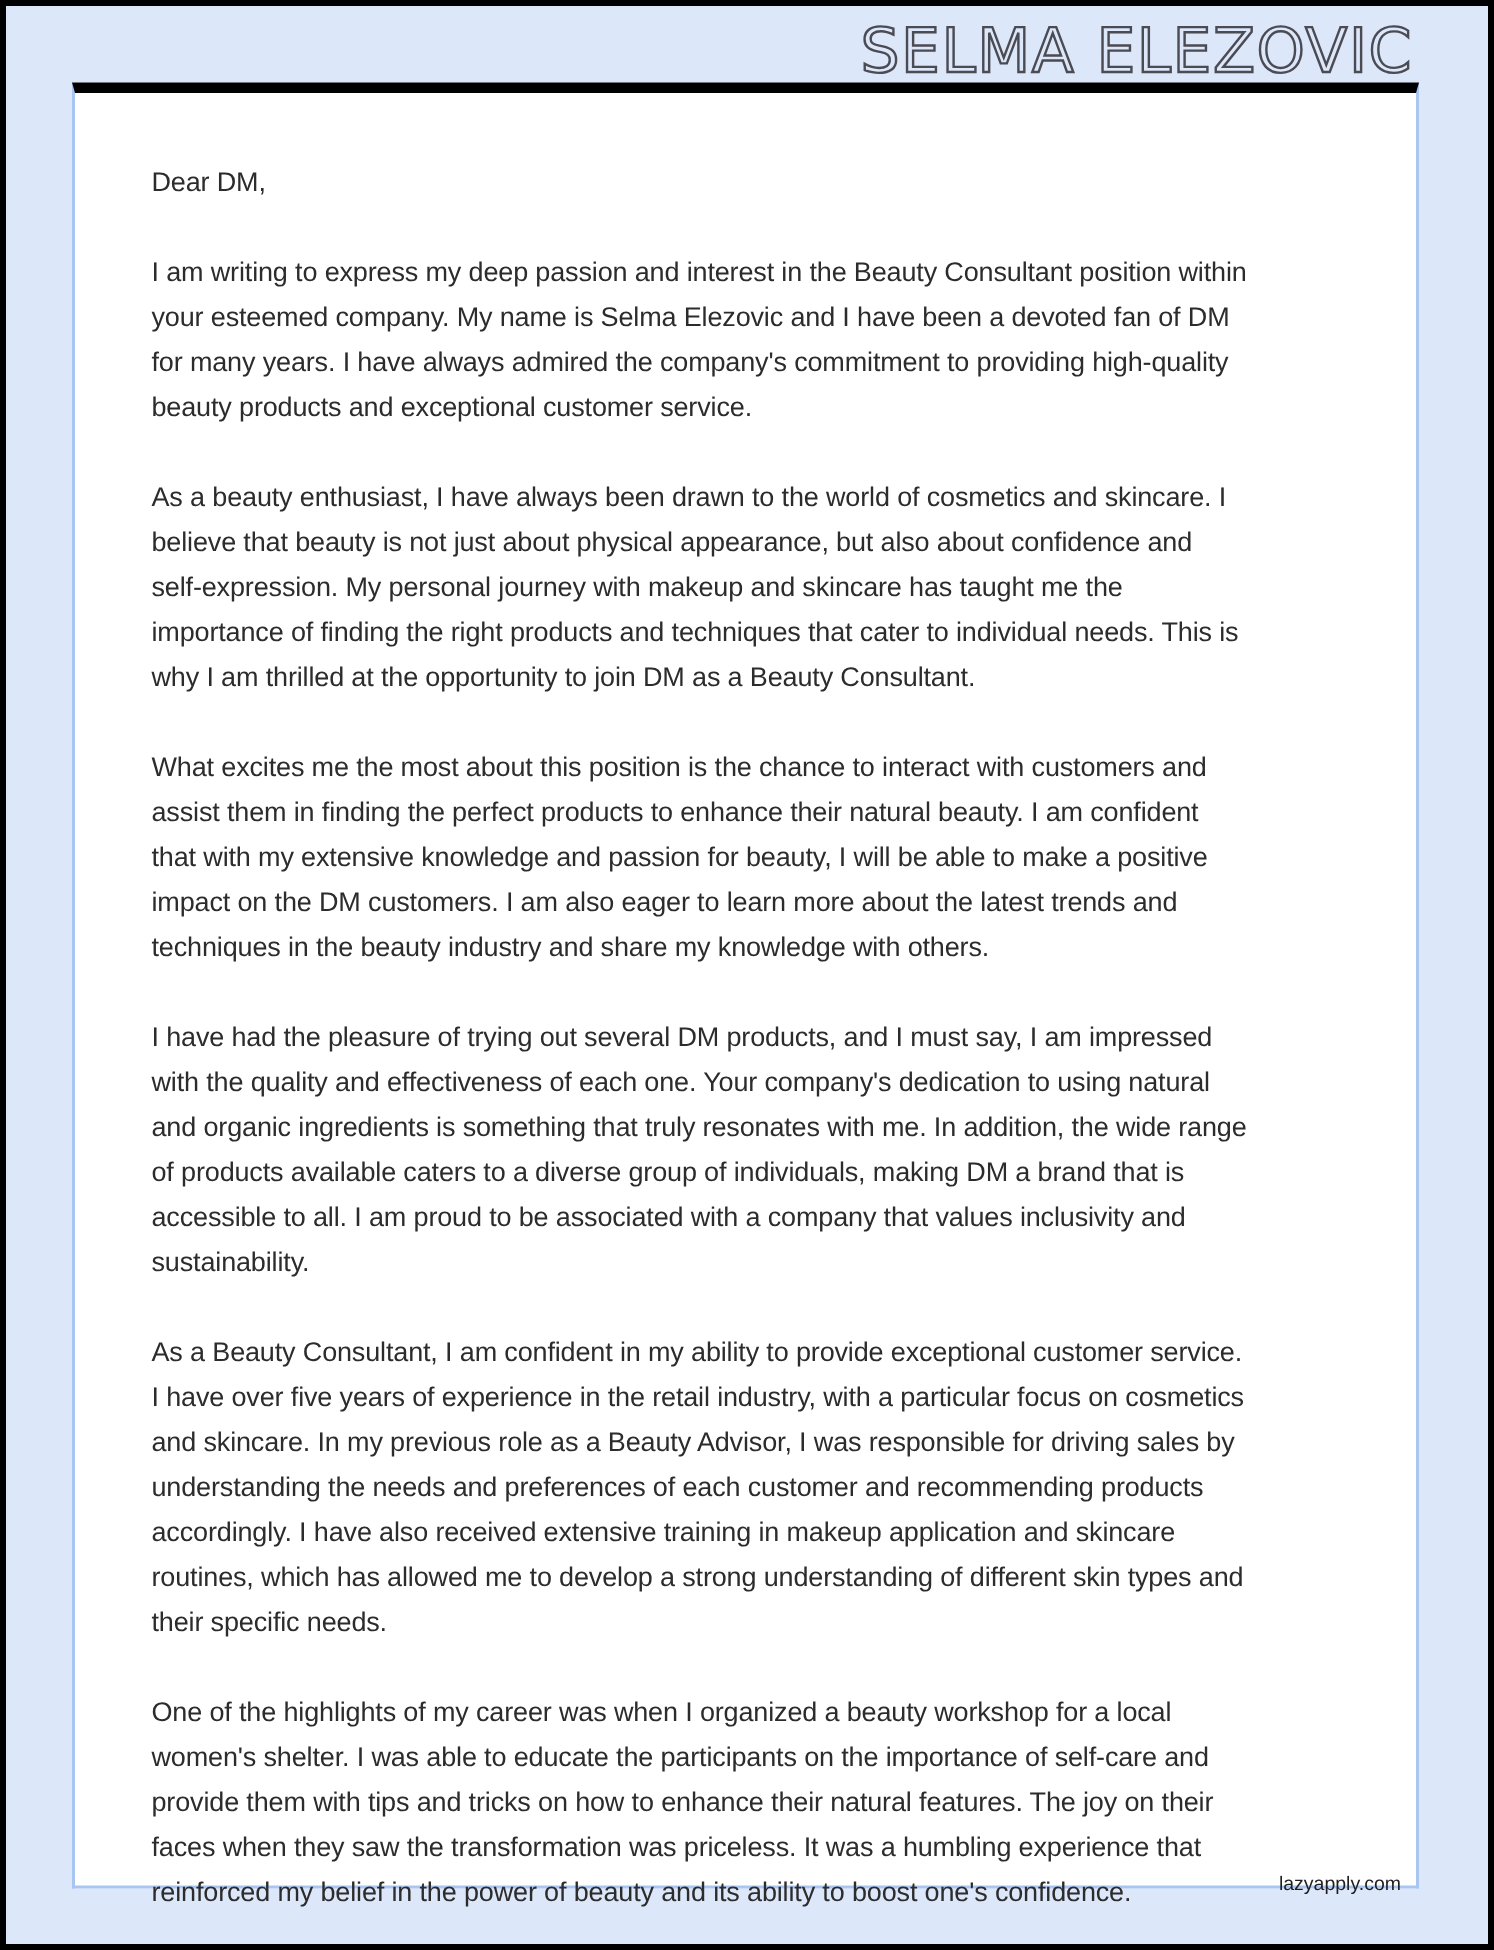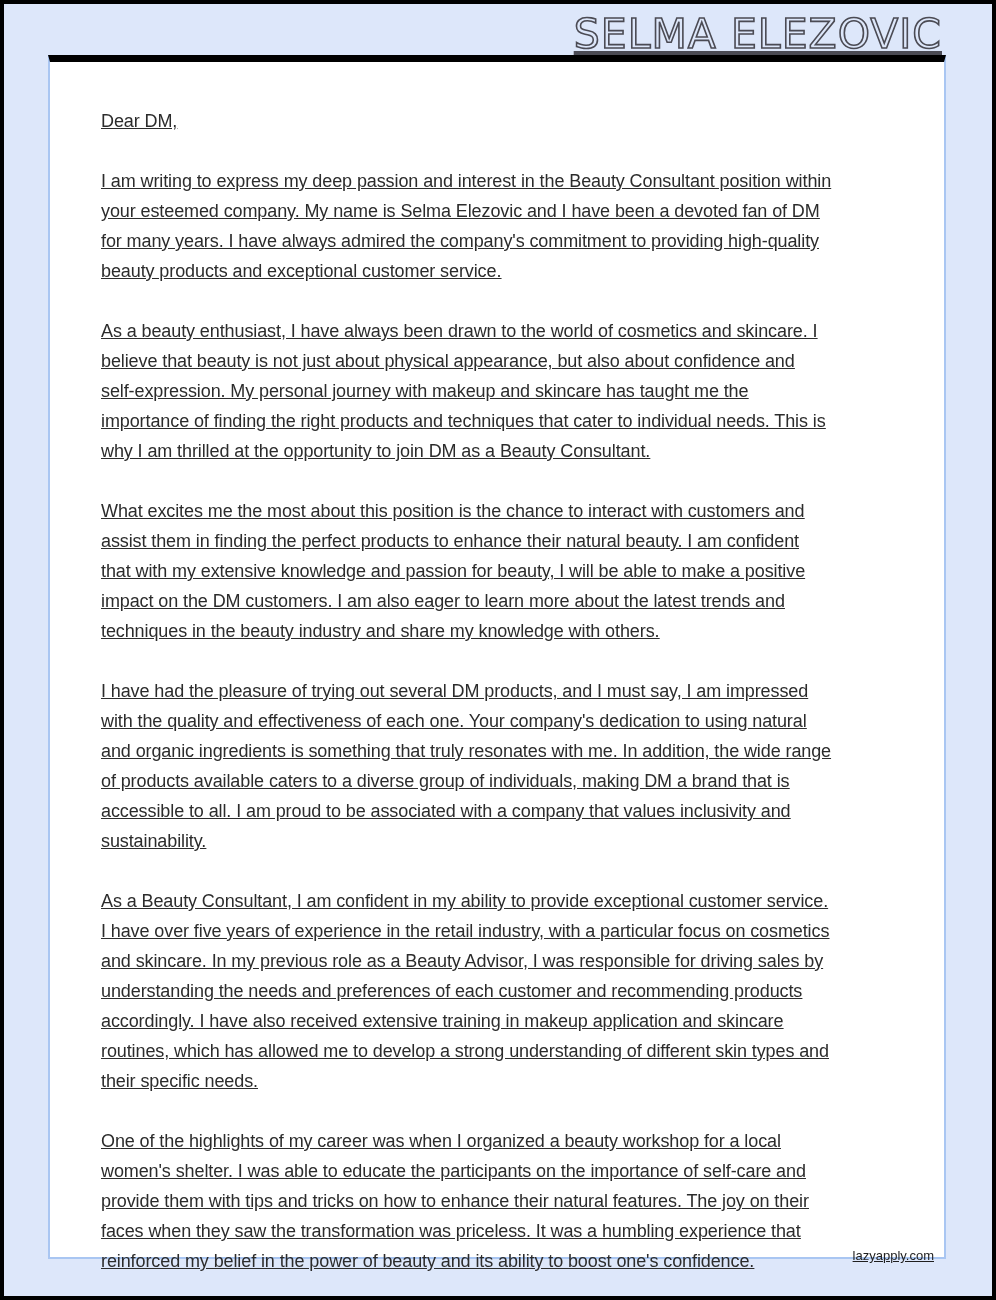--- a/index.html
+++ b/index.html
@@ -2,21 +2,21 @@
 <html style="--background: #dde7fa; --box-border: #a9c6f2; --rule: #000000; --text: #2c2c2c; --name-outline: #4b4b54;"><head>
 <meta charset="utf-8">
 <style>
   :root {
     --background: #dde7fa;
     --box-border: #a9c6f2;
     --rule: #000000;
     --text: #2c2c2c;
     --name-outline: #4b4b54;
   }
-  * { margin: 0; padding: 0; box-sizing: border-box; text-decoration: underline; }
+  * { margin: 0; padding: 0; box-sizing: border-box; }
   html, body { width: 996px; height: 1300px; }
   body {
     font-family: "Liberation Sans", sans-serif;
     background: #ffffff;
   }
   .page {
     position: relative;
     width: 996px;
     height: 1300px;
     background: var(--background);

